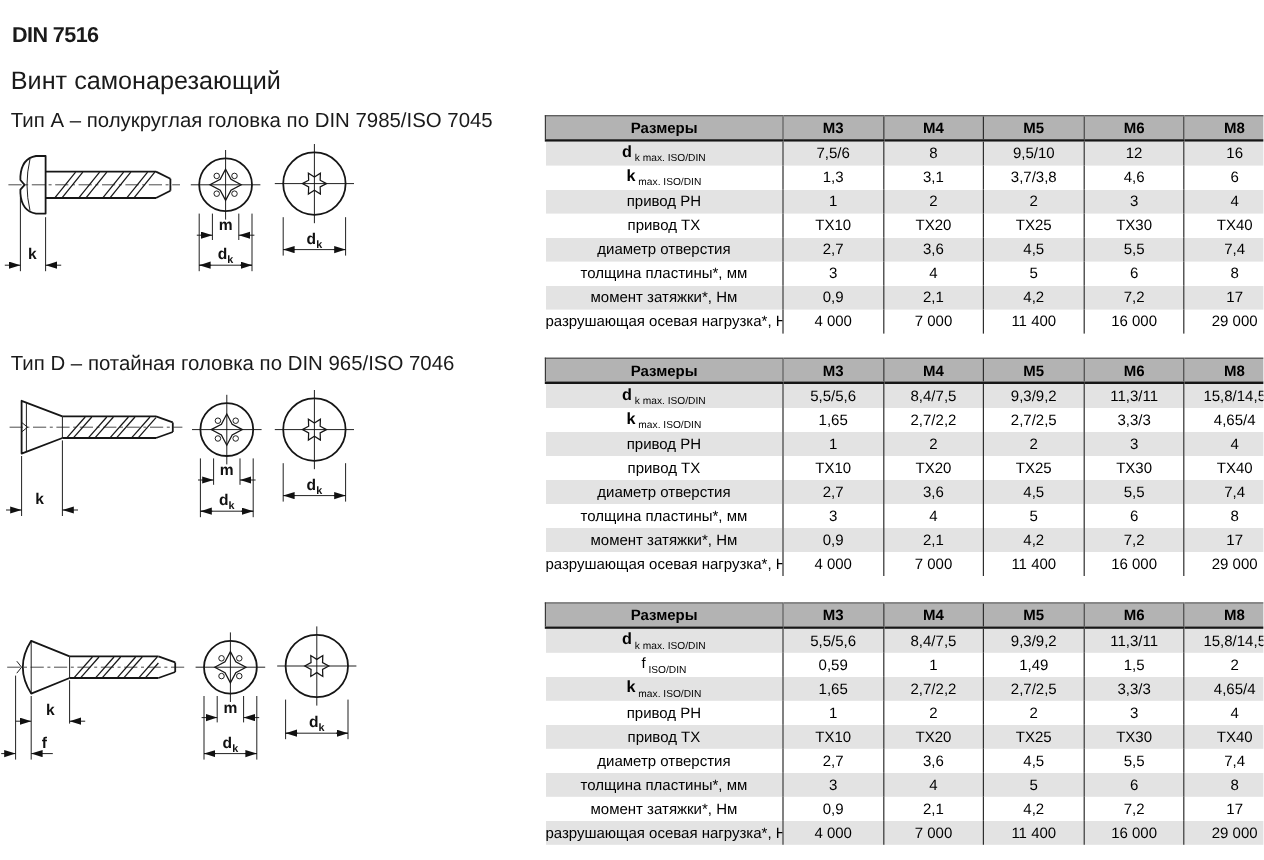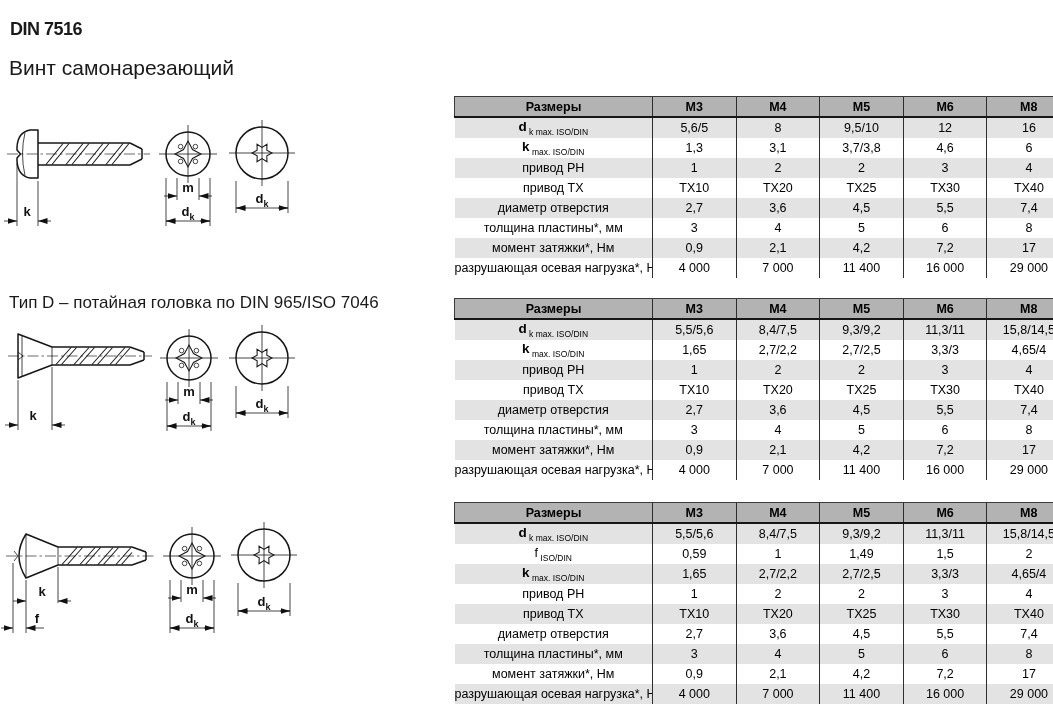--- a/index.html
+++ b/index.html
@@ -34,20 +34,21 @@
   svg.draw text tspan.sub{font-size:9px;}
 </style>
 </head>
 <body>
 
 <div class="page">
 
   <div class="title">DIN 7516</div>
   <div class="subtitle">Винт самонарезающий</div>
 
+  <div class="sec-h" style="top:91px">Тип А – полукруглая головка по DIN 7985/ISO 7045</div>
   <div class="sec-h" style="top:293px">Тип D – потайная головка по DIN 965/ISO 7046</div>
 
   <svg class="draw" style="top:115px" width="428" height="172" viewBox="0 115 428 172">
     <defs>
       <marker id="arA" markerWidth="11" markerHeight="8" refX="9.5" refY="3" orient="auto" markerUnits="userSpaceOnUse">
         <path d="M0,0 L9.5,3 L0,6 Z" fill="#111" stroke="none"></path>
       </marker>
     </defs>
     <g>
       <line class="cl" x1="7" y1="154" x2="150" y2="154"></line>
@@ -290,21 +291,21 @@
           <th>M3</th>
           <th>M4</th>
           <th>M5</th>
           <th>M6</th>
           <th>M8</th>
         </tr>
       </thead>
       <tbody>
         <tr>
           <td class="lbl"><span class="em">d</span><sub> k max. ISO/DIN</sub></td>
-          <td>5,6/5</td>
+          <td>7,5/6</td>
           <td>8</td>
           <td>9,5/10</td>
           <td>12</td>
           <td>16</td>
         </tr>
         <tr>
           <td class="lbl"><span class="em">k</span><sub> max. ISO/DIN</sub></td>
           <td>1,3</td>
           <td>3,1</td>
           <td>3,7/3,8</td>

